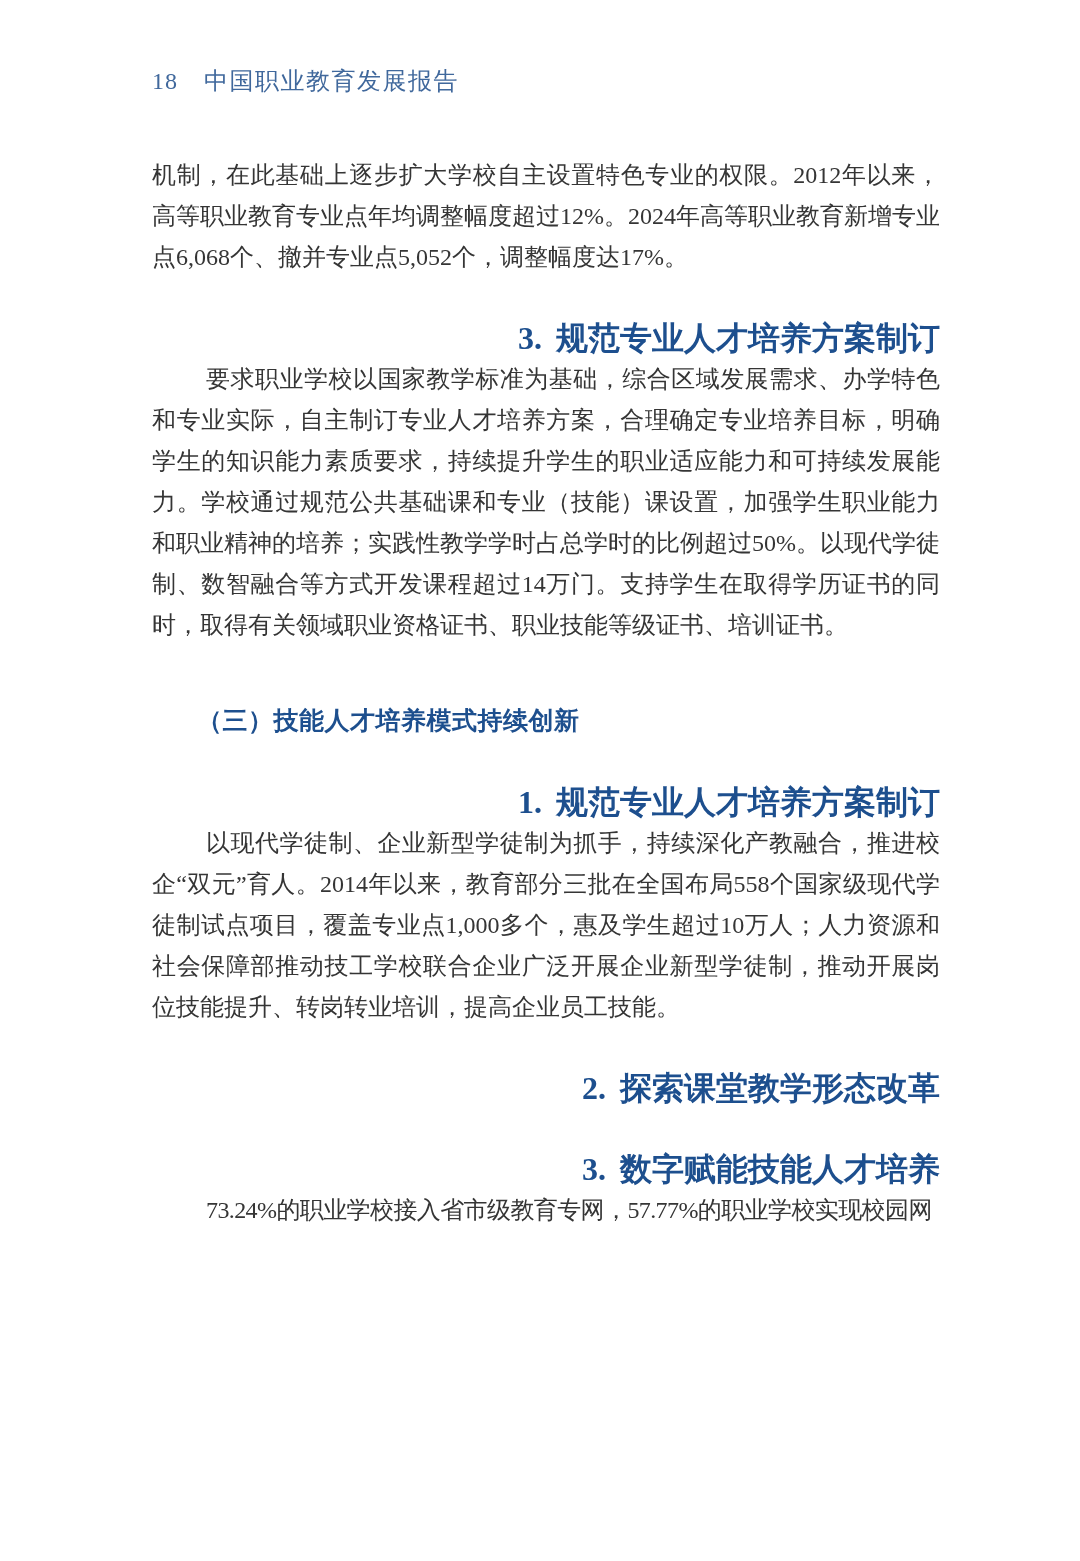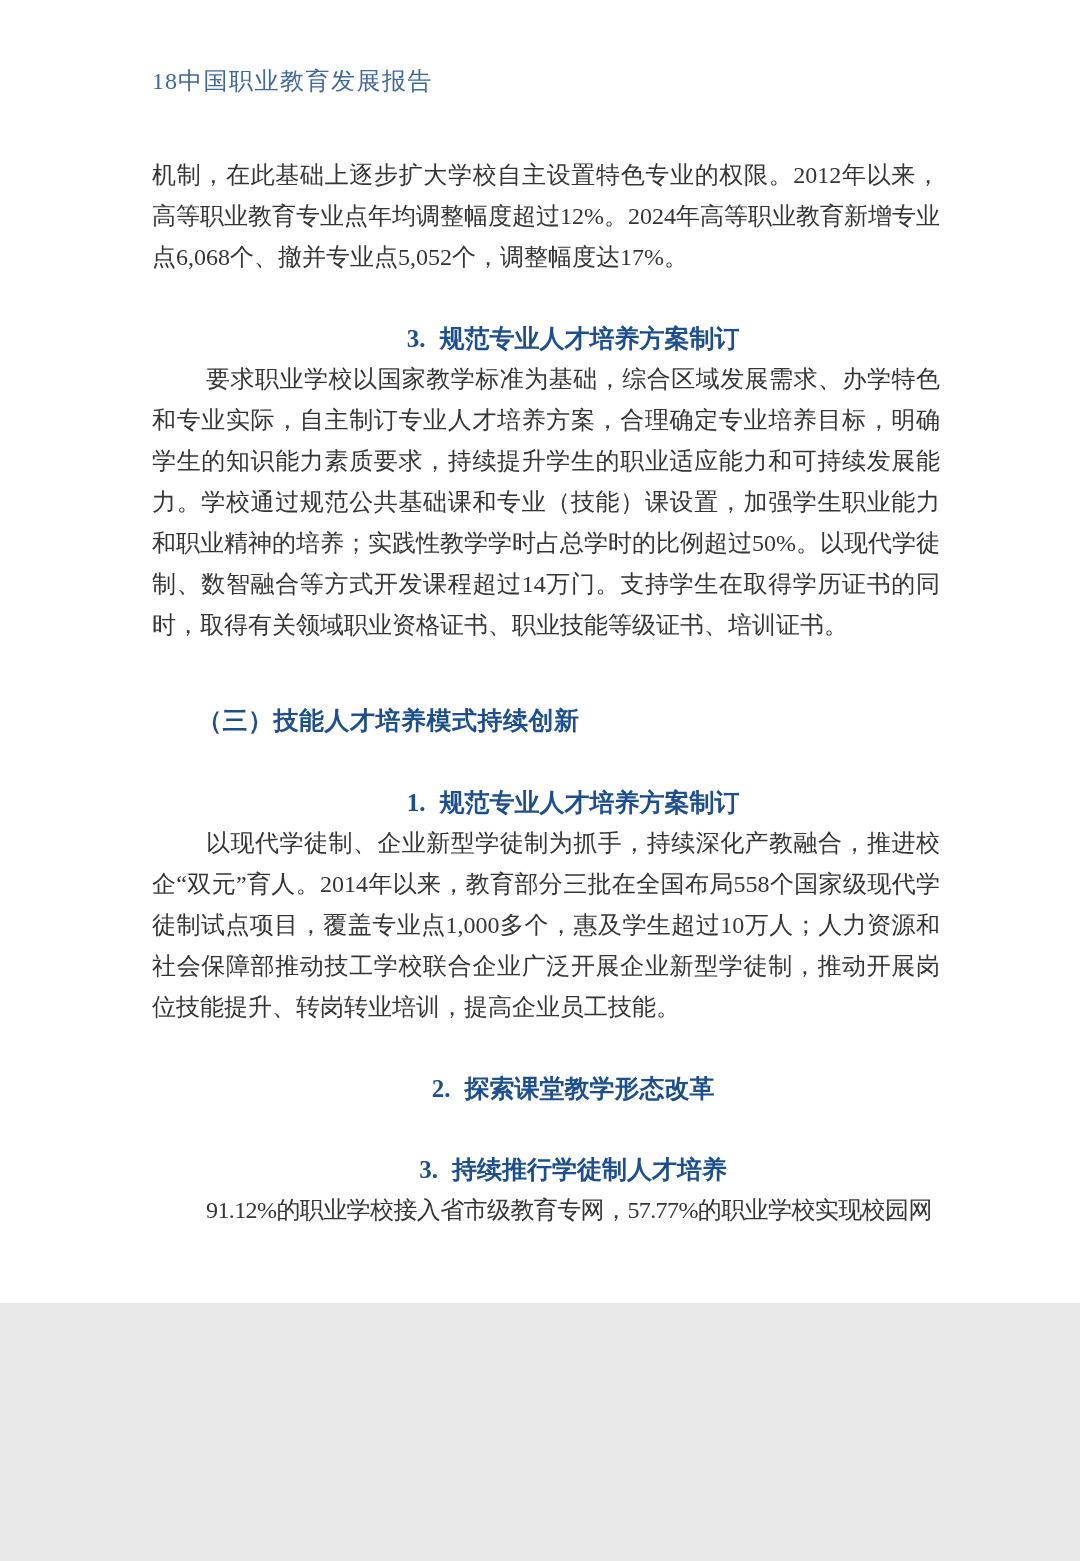--- a/index.html
+++ b/index.html
@@ -3,40 +3,41 @@
 <meta charset="utf-8">
 <style>
   html, body {
     margin: 0;
     padding: 0;
     background: #e9e9e9;
   }
   .page {
     position: relative;
     width: 1080px;
-    height: 1303px;
+    height: 1561px;
     margin: 0 auto;
     background: #ffffff;
     overflow: hidden;
     font-family: "Liberation Serif", "DejaVu Serif", serif;
   }
   .page-header {
     position: absolute;
     left: 152px;
     top: 66px;
     display: flex;
     align-items: baseline;
     color: #40689c;
     font-size: 24px;
     line-height: 30px;
   }
   .page-header .page-number {
     letter-spacing: 1px;
   }
   .page-header .book-title {
+    margin-left: 26px;
     letter-spacing: 1.5px;
   }
   .content {
     position: absolute;
     left: 152px;
     top: 155px;
     width: 788px;
     color: #353535;
     font-size: 24px;
     line-height: 41px;
@@ -51,23 +52,23 @@
     text-indent: 0;
   }
   p.body-para.tight {
     letter-spacing: -0.6px;
   }
   h4.sub-heading {
     margin: 40px 0 0 54px;
     color: #1d4f8e;
     font-family: "Liberation Sans", "DejaVu Sans", sans-serif;
     font-weight: 700;
-    font-size: 25px;
+    font-size: 32px;
     line-height: 41px;
-    text-align: center;
+    text-align: right;
   }
   h4.sub-heading .num {
     margin-right: 14px;
     font-family: "Liberation Serif", "DejaVu Serif", serif;
     font-weight: 700;
   }
   h2.section-heading {
     margin: 52px 0 24px 45px;
     color: #1d4f8e;
     font-family: "Liberation Sans", "DejaVu Sans", sans-serif;
@@ -98,19 +99,19 @@
 
     <h2 class="section-heading">（三）技能人才培养模式持续创新</h2>
 
     <h4 class="sub-heading"><span class="num">1.</span><span>规范专业人才培养方案制订</span></h4>
 
     <p class="body-para">以现代学徒制、企业新型学徒制为抓手，持续深化产教融合，推进校企“双元”育人。2014年以来，教育部分三批在全国布局558个国家级现代学徒制试点项目，覆盖专业点1,000多个，惠及学生超过10万人；人力资源和社会保障部推动技工学校联合企业广泛开展企业新型学徒制，推动开展岗位技能提升、转岗转业培训，提高企业员工技能。</p>
 
     <h4 class="sub-heading"><span class="num">2.</span><span>探索课堂教学形态改革</span></h4>
 
 
-    <h4 class="sub-heading"><span class="num">3.</span><span>持续推行学徒制人才培养</span></h4>
+    <h4 class="sub-heading"><span class="num">3.</span><span>数字赋能技能人才培养</span></h4>
 
-    <p class="body-para tight">91.12%的职业学校接入省市级教育专网，57.77%的职业学校实现校园网</p>
+    <p class="body-para tight">73.24%的职业学校接入省市级教育专网，57.77%的职业学校实现校园网</p>
 
   </div>
 
 </div>
 
 </body></html>

